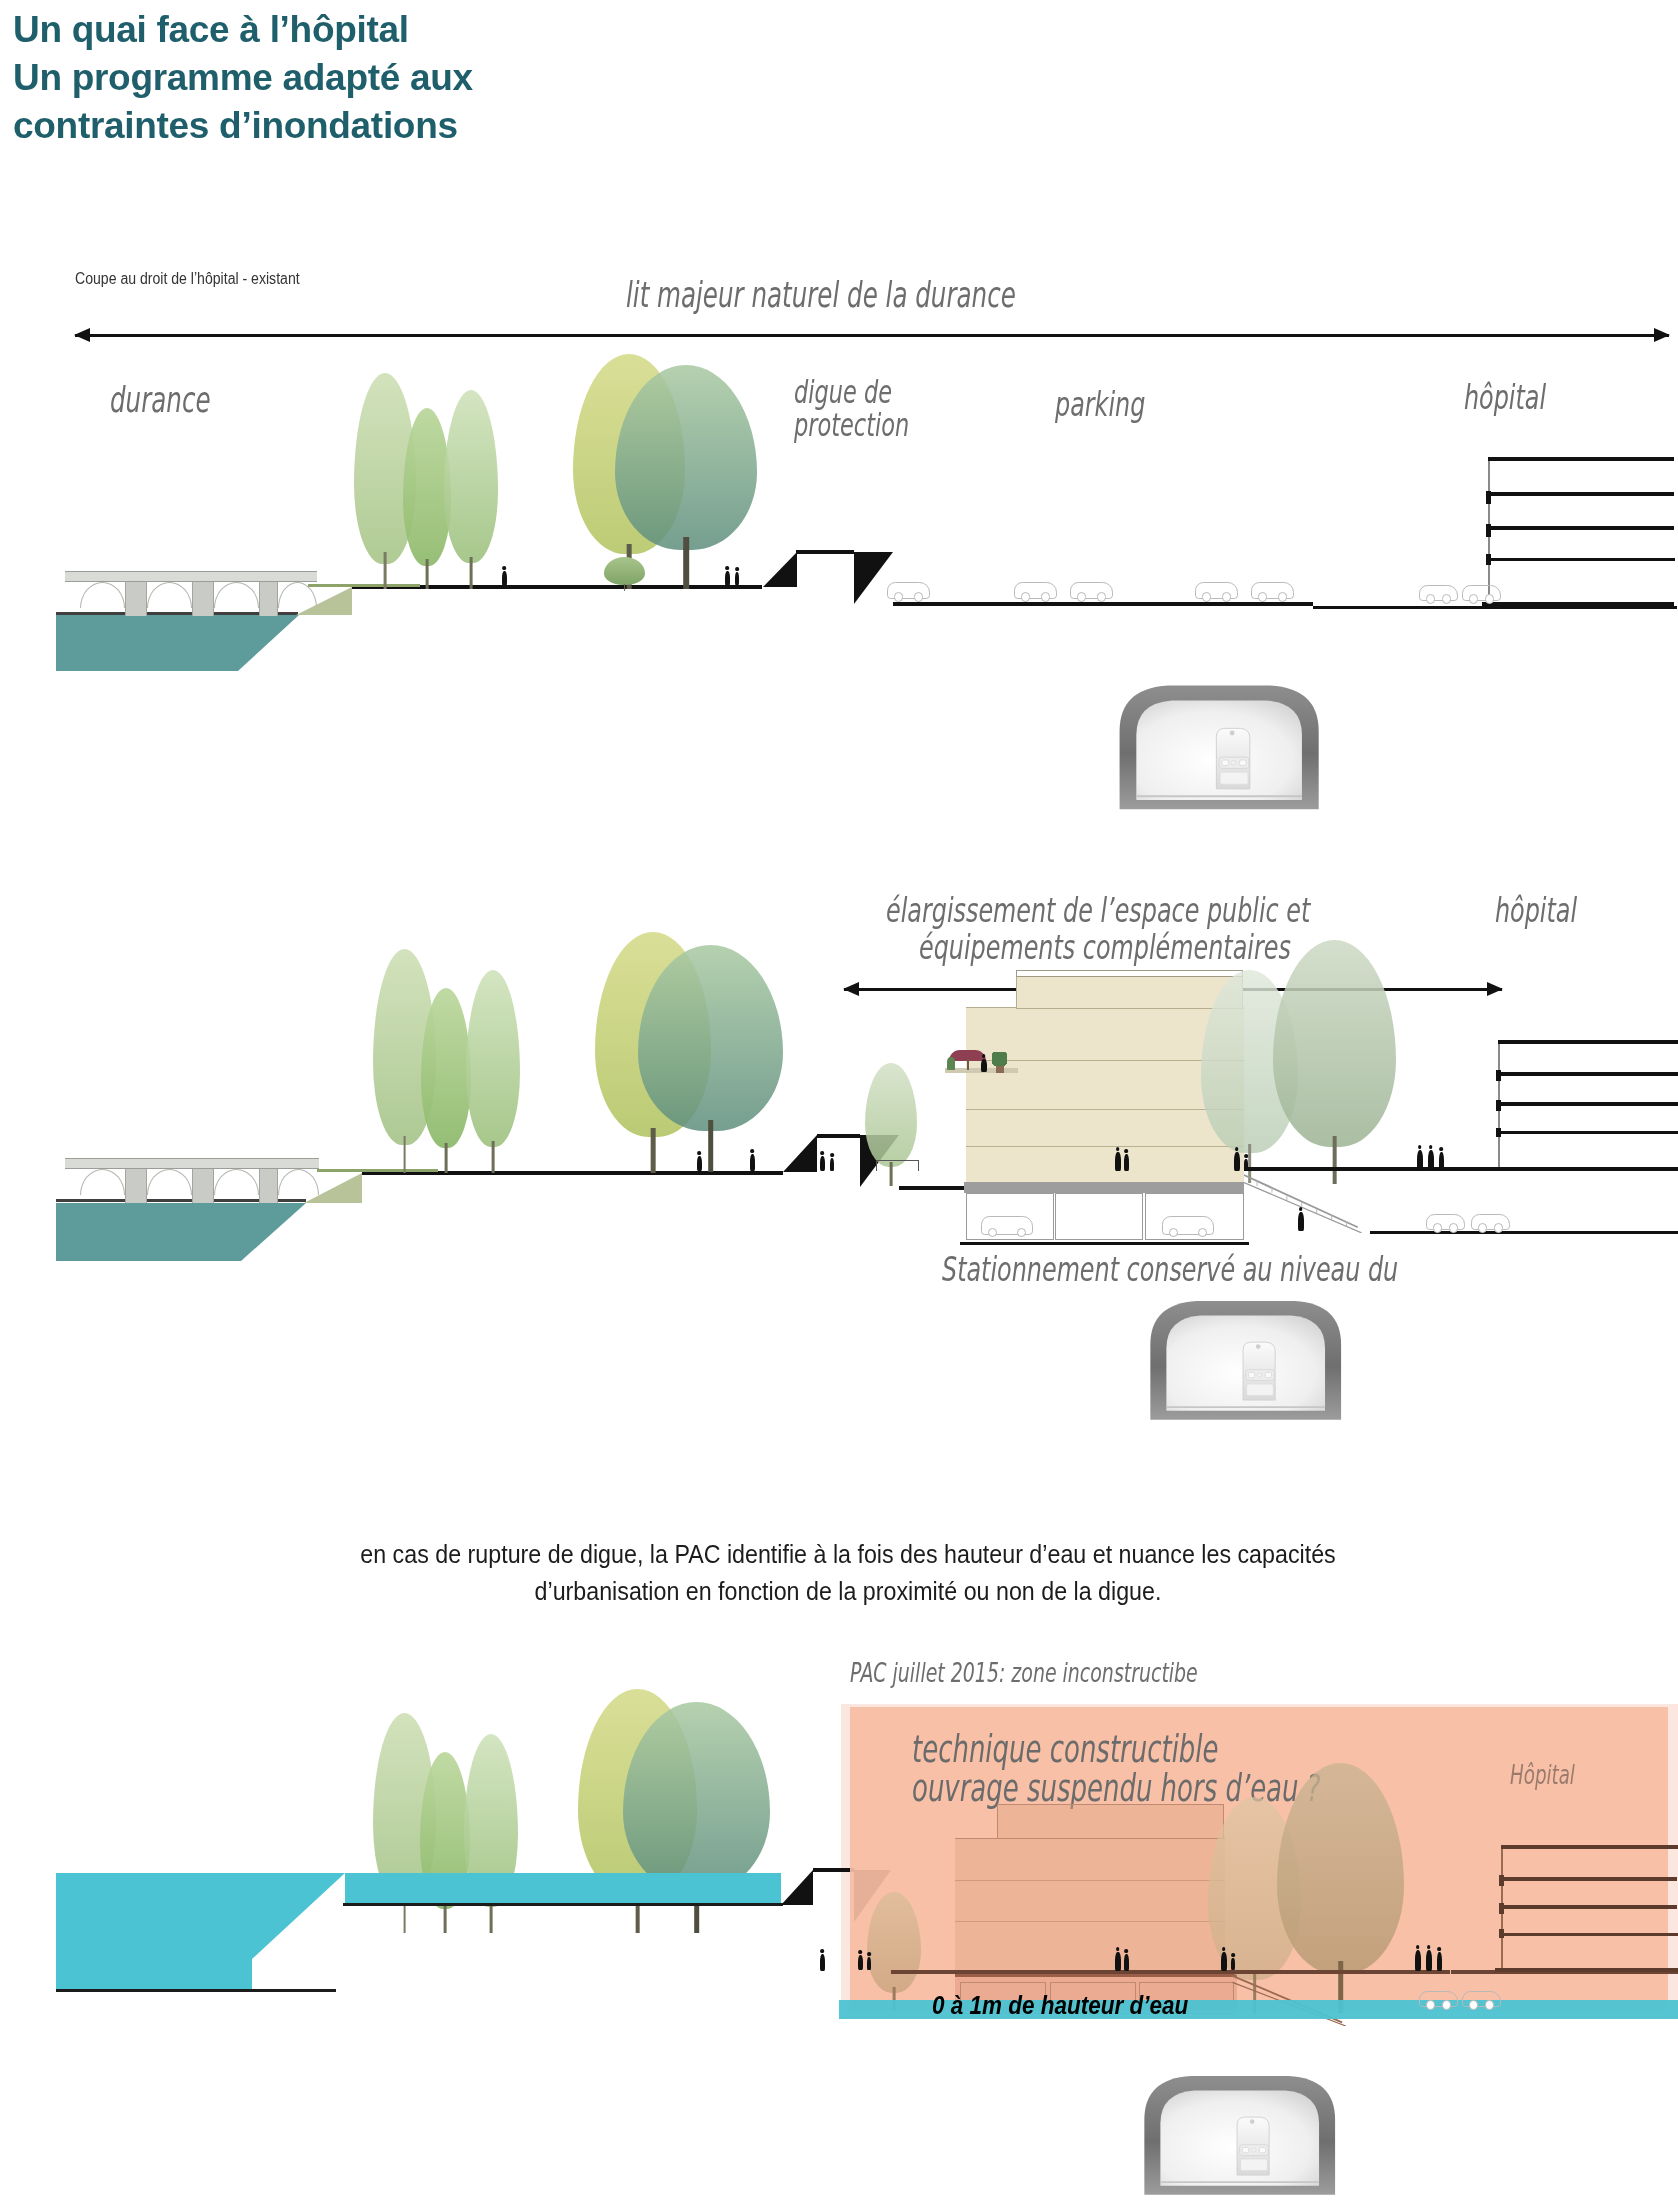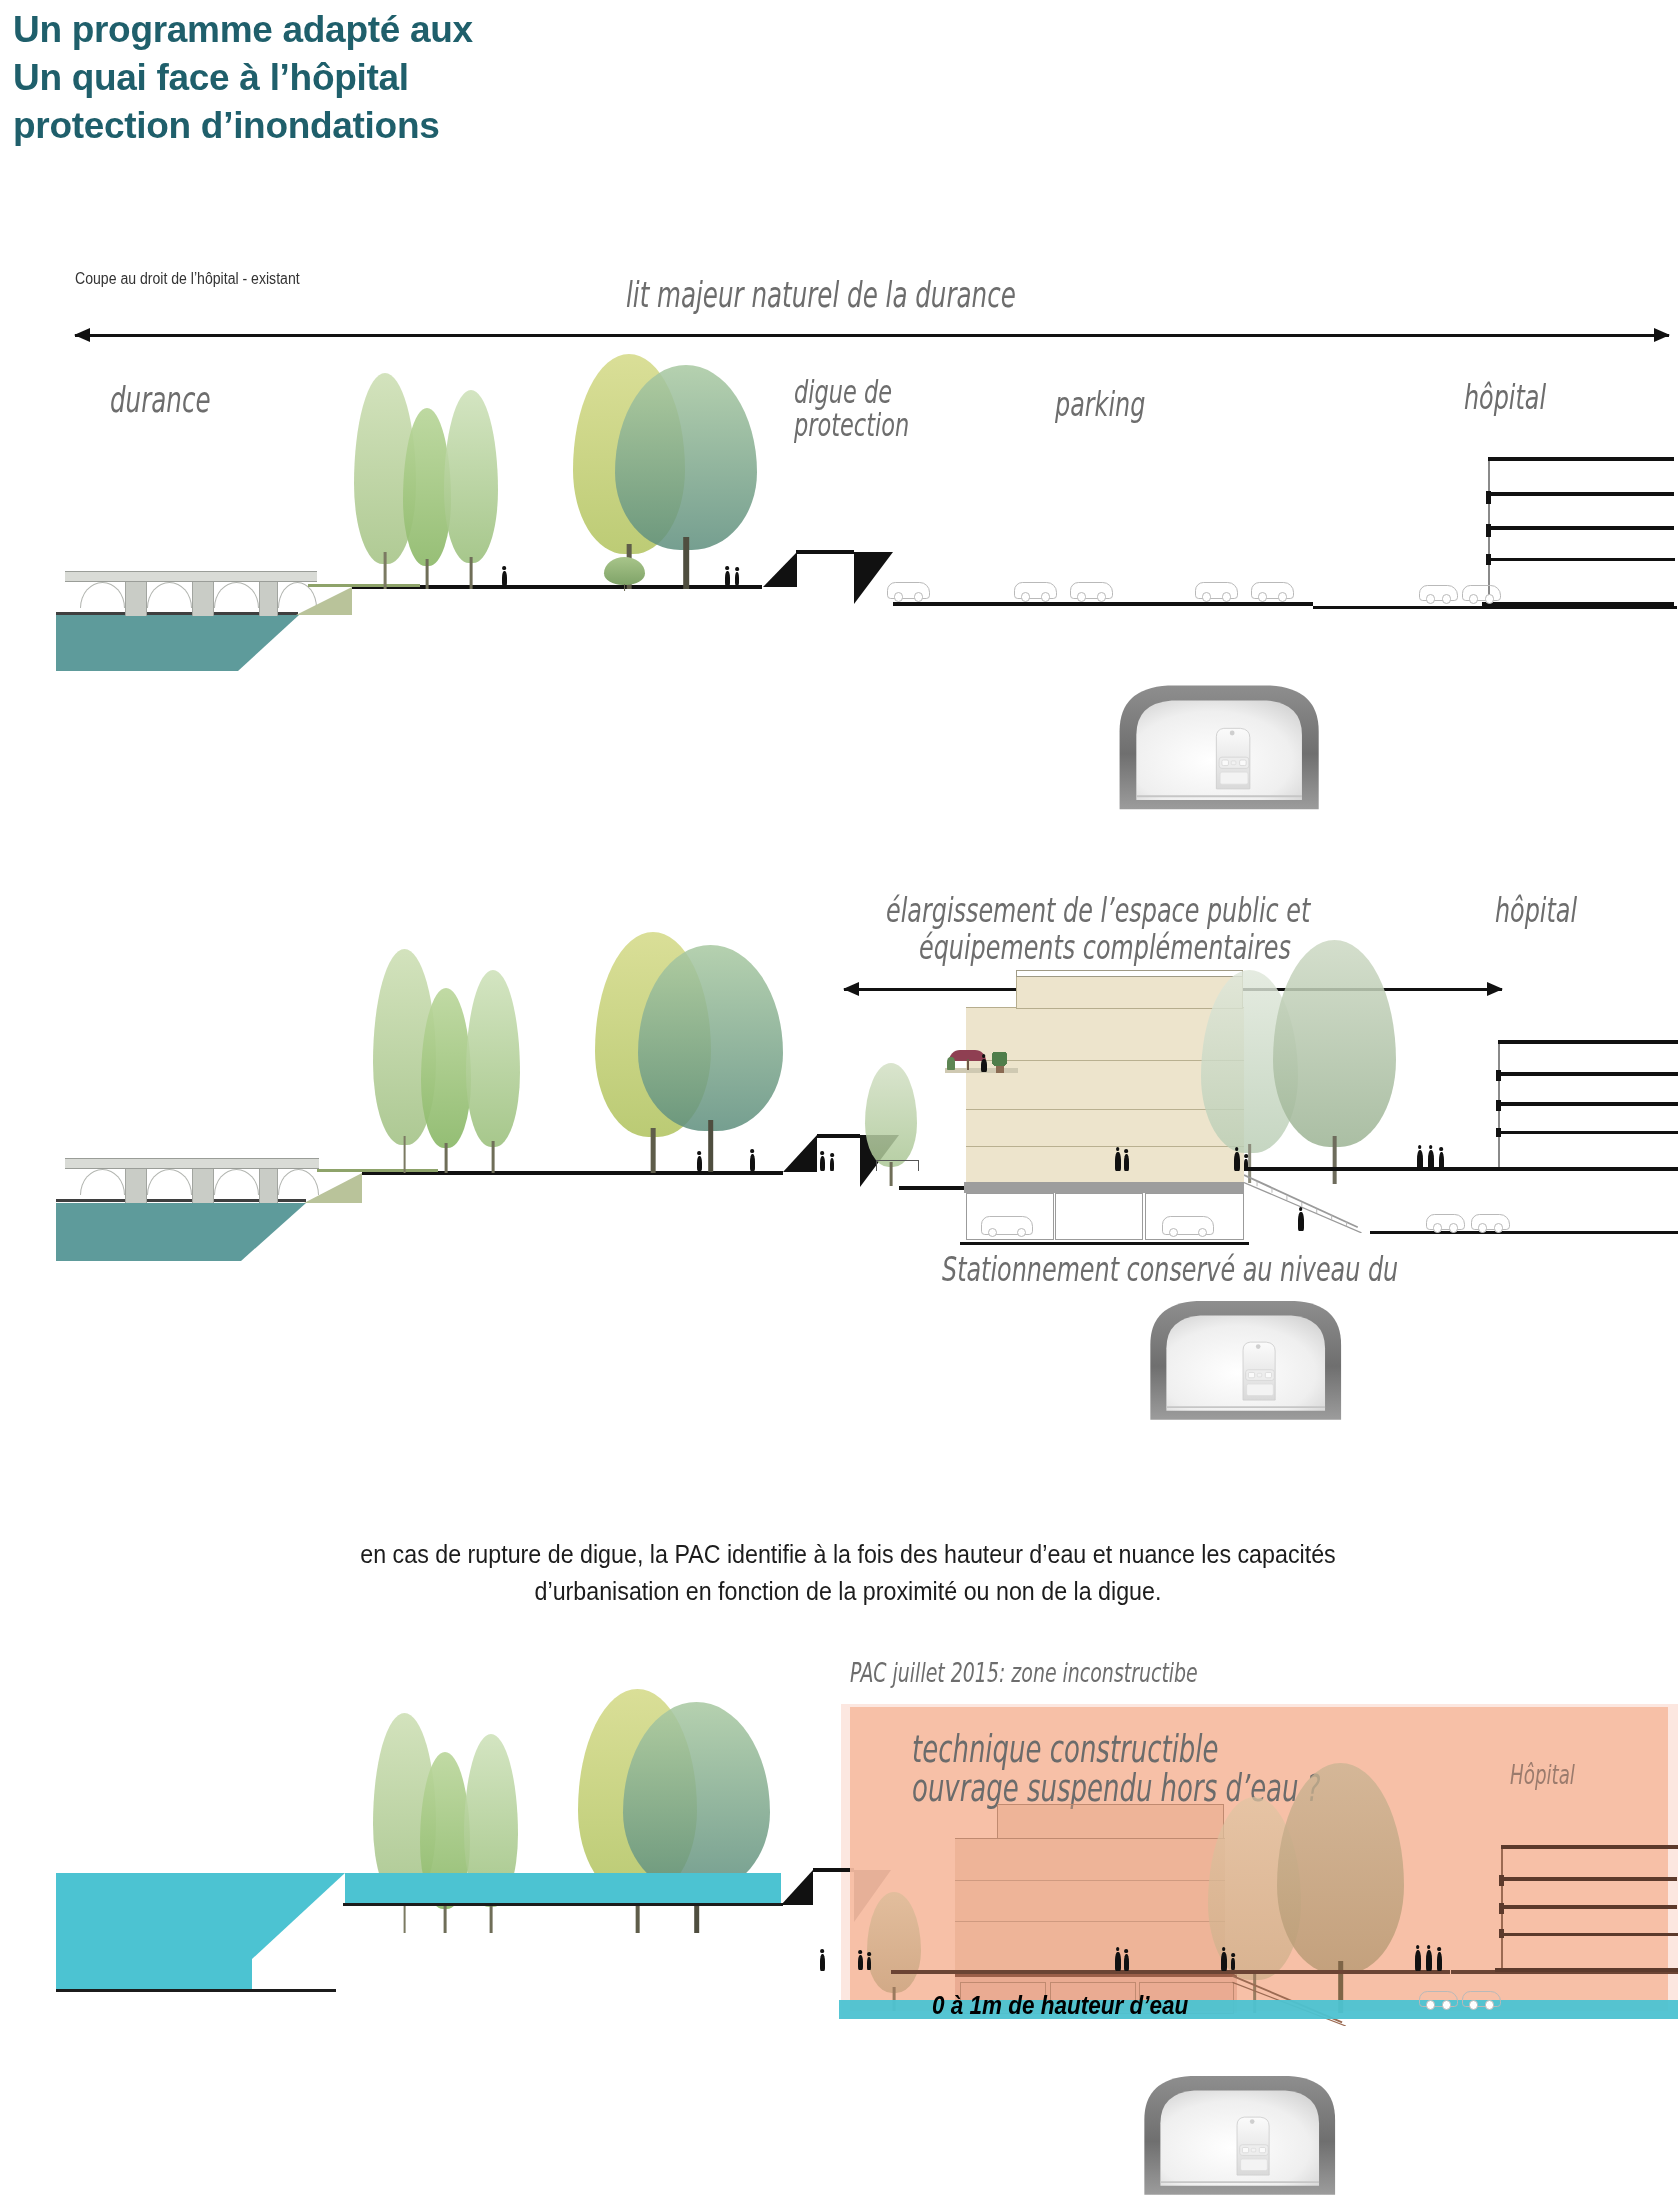--- a/index.html
+++ b/index.html
@@ -128,23 +128,23 @@
     position: absolute; font-weight: bold; font-style: italic;
     font-size: 25px; color: #000; white-space: nowrap;
     transform: scaleX(0.9); transform-origin: left center;
   }
   .grassline { position:absolute; background:#8ea36a; height:2.8px; }
 </style>
 </head>
 <body>
 
 <div id="title-block">
+  <div class="tline">Un quai face à l’hôpital</div>
   <div class="tline">Un programme adapté aux</div>
-  <div class="tline">Un quai face à l’hôpital</div>
-  <div class="tline">protection d’inondations</div>
+  <div class="tline">contraintes d’inondations</div>
 </div>
 
 <div class="section" id="section-1" style="top:0;height:839px;">
 
   <div class="small-cap" style="left:75px; top:270px;">Coupe au droit de l’hôpital - existant</div>
 
   <div class="ann" style="left:626px; top:275px; font-size:35px;">lit majeur naturel de la durance</div>
 
   <div class="dimline" style="left:75px; top:334px; width:1594px;"></div>
 

